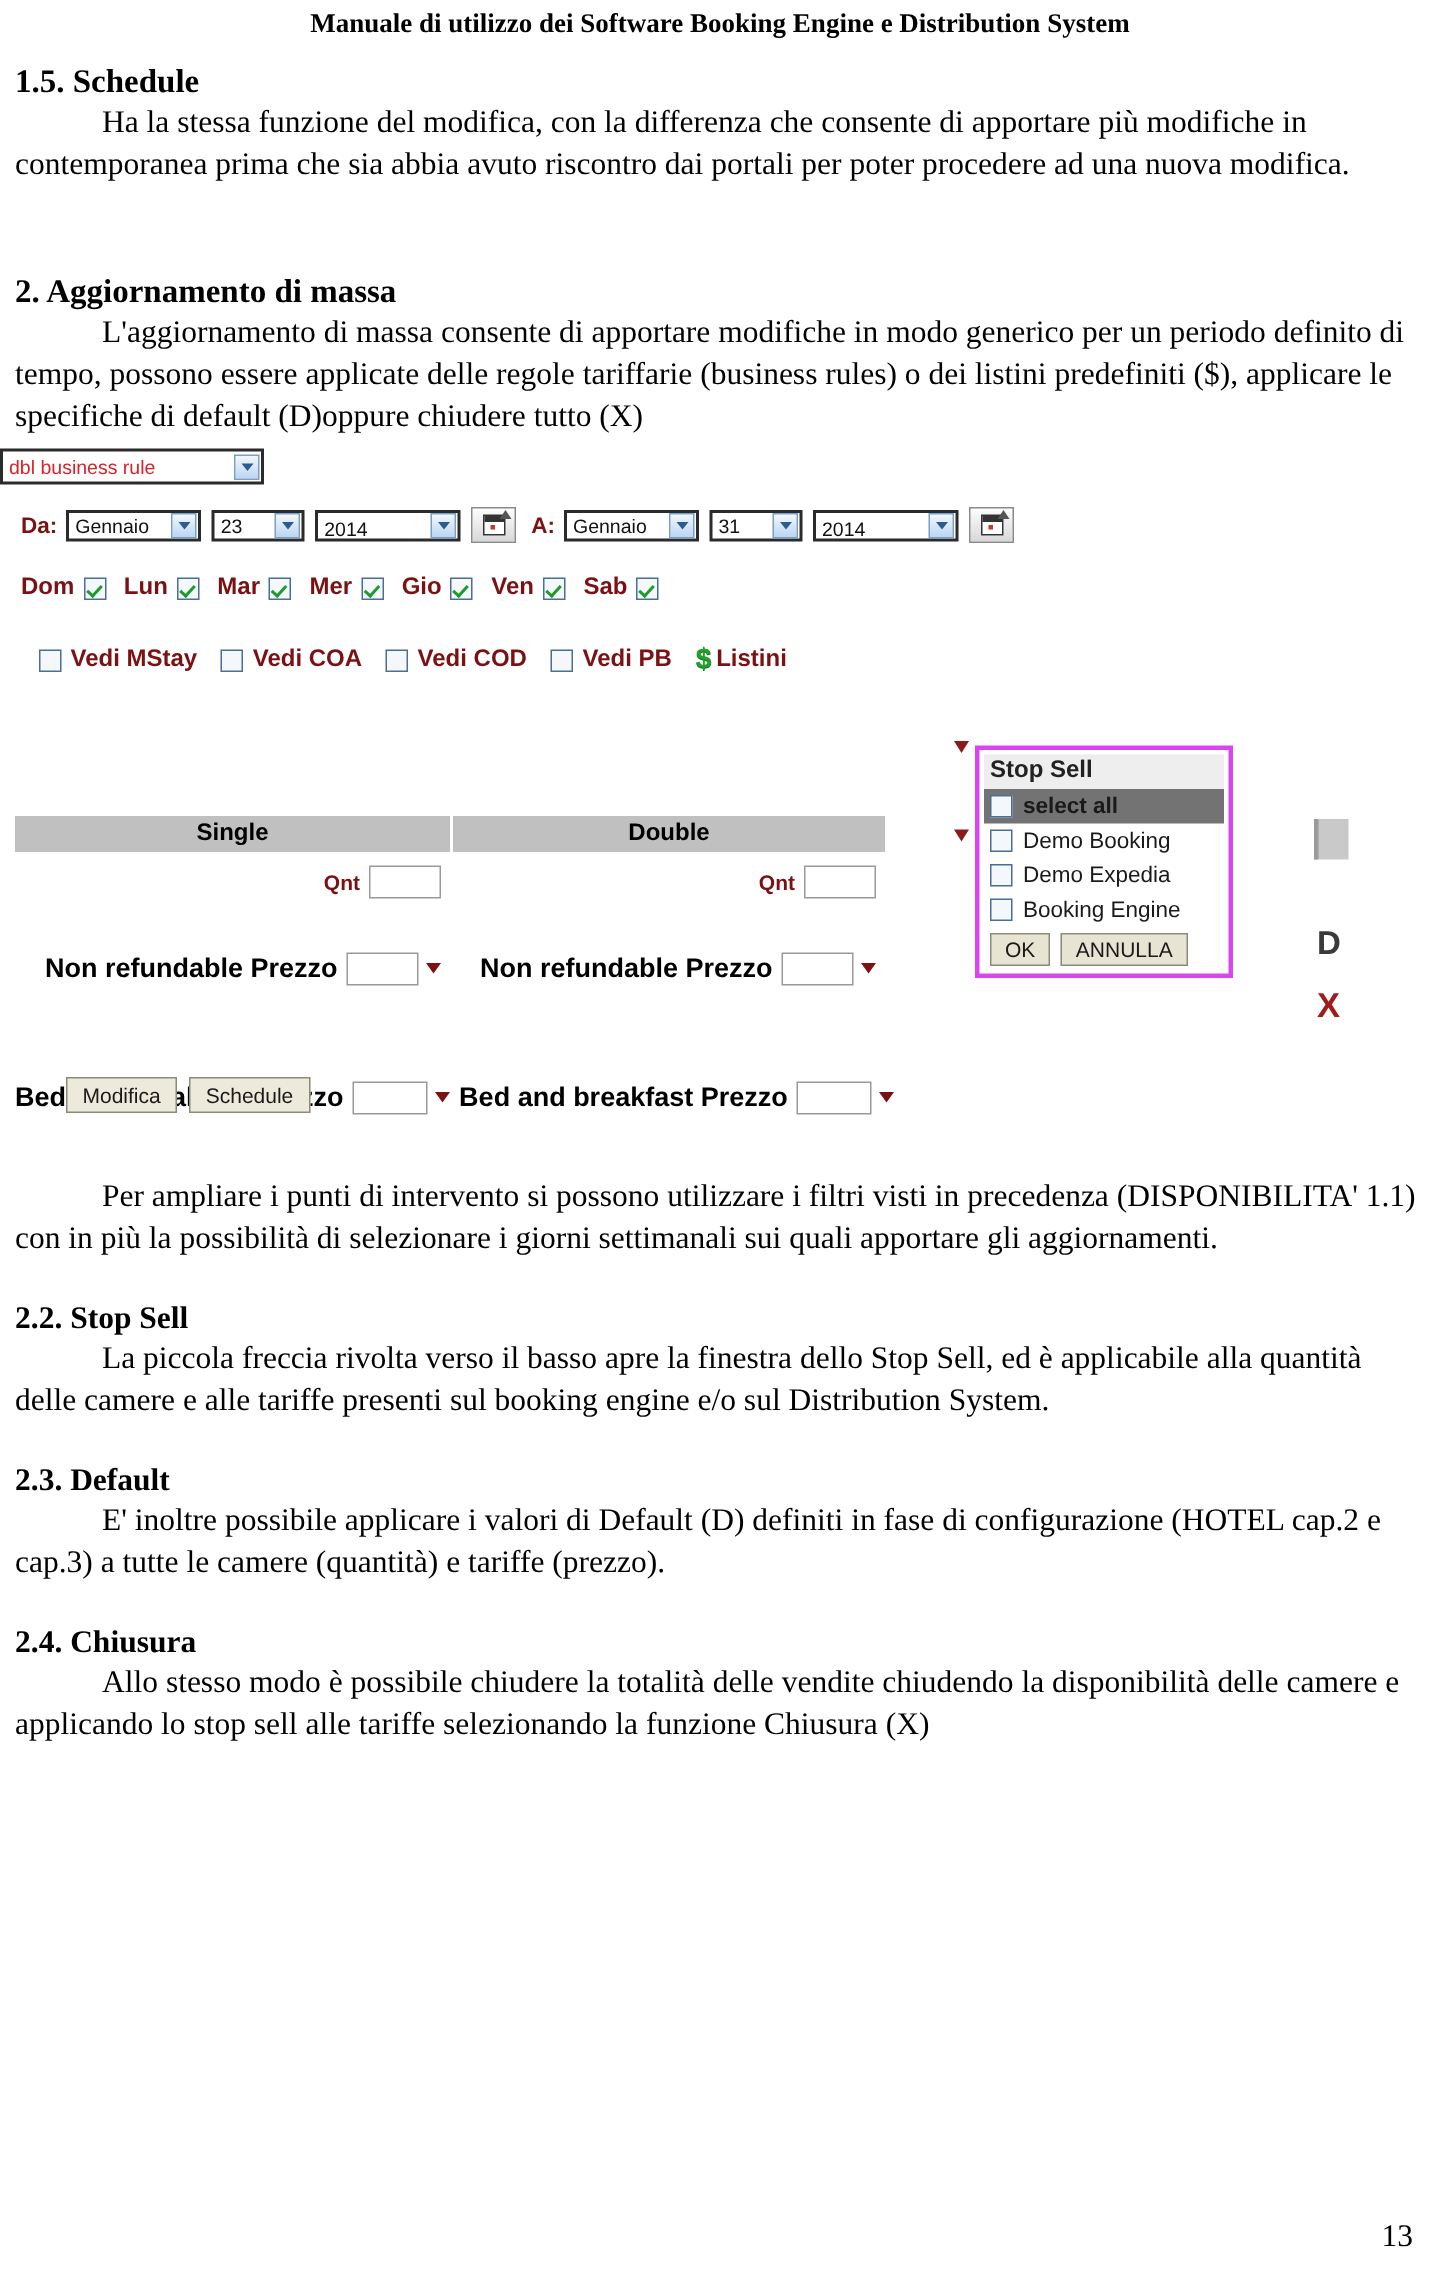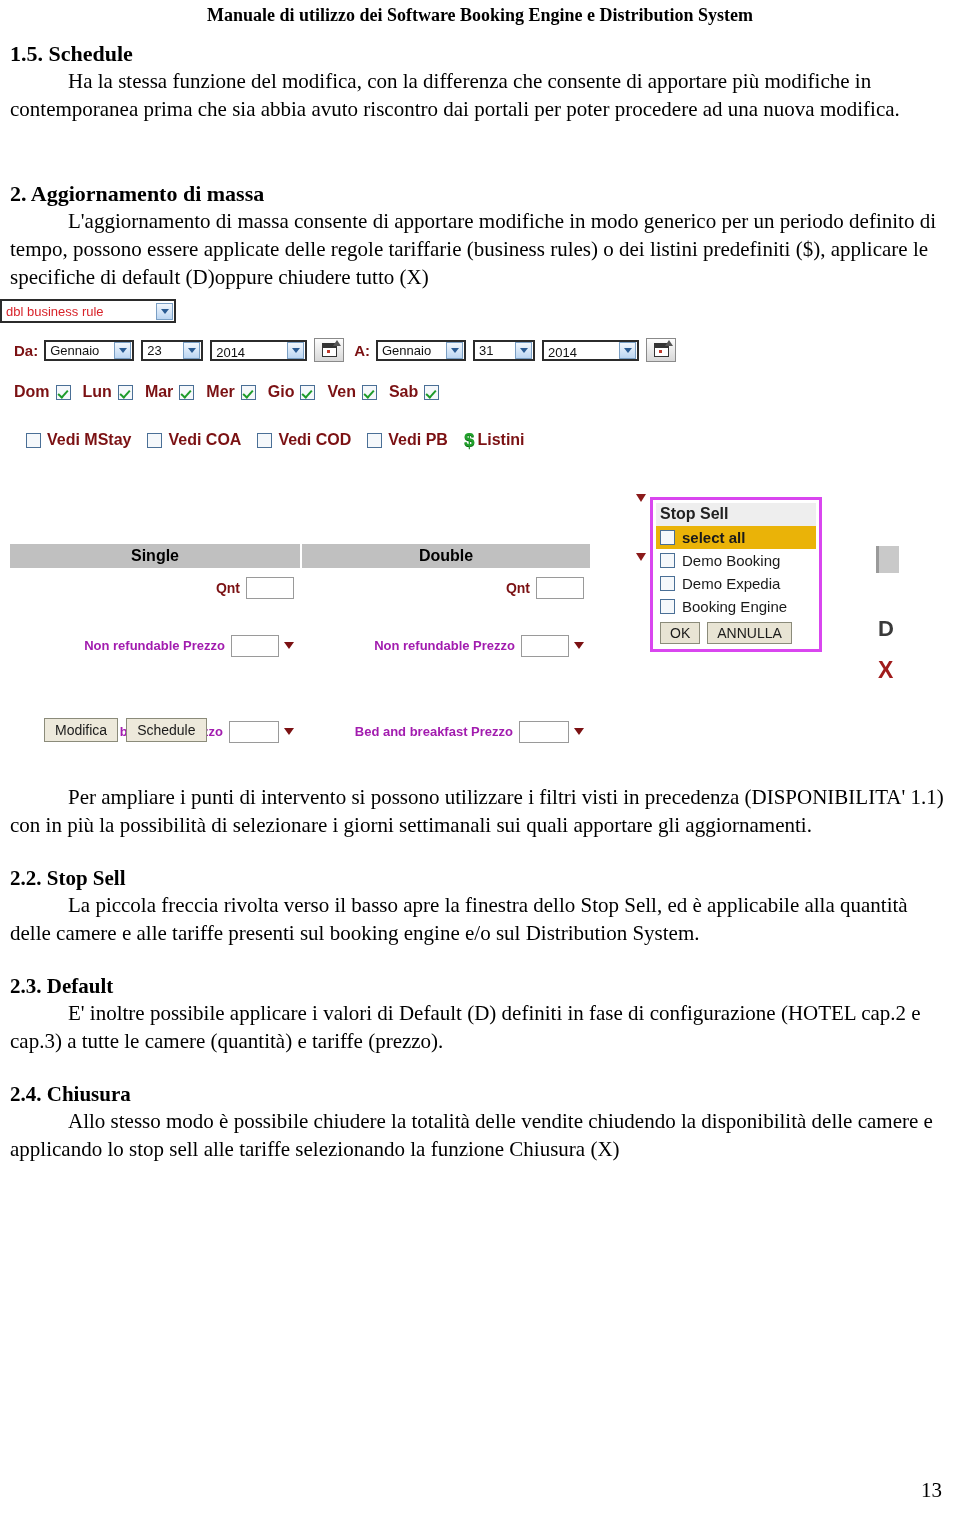--- a/index.html
+++ b/index.html
@@ -275,23 +275,23 @@
     box-sizing: border-box;
   }
   .qnt-label {
     color: #7b1113;
     font-weight: bold;
     font-size: 14px;
     font-family: "Liberation Sans", sans-serif;
     margin-right: 6px;
   }
   .rate-label {
-    color: #a21caf;
-    font-weight: bold;
-    font-size: 13px;
+    color: #000000;
+    font-weight: bold;
+    font-size: 18px;
     font-family: "Liberation Sans", sans-serif;
     margin-right: 6px;
     white-space: nowrap;
   }
   .txtbox {
     width: 48px; height: 22px;
     border: 1px solid #9a9a9a;
     background: #ffffff;
     box-sizing: border-box;
     flex: 0 0 auto;
@@ -326,21 +326,21 @@
     padding: 2px 4px 3px 4px;
   }
   .ss-opt {
     display: flex;
     align-items: center;
     padding: 3px 4px;
     font-family: "Liberation Sans", sans-serif;
     font-size: 15px;
     color: #1a1a1a;
   }
-  .ss-opt.first { background: #eab308; font-weight: bold; }
+  .ss-opt.first { background: #737373; font-weight: bold; }
   .ss-opt .cbox { margin-right: 7px; }
   .ss-buttons {
     display: flex;
     gap: 7px;
     padding: 4px 4px 2px 4px;
   }
   .win-btn {
     border: 1px solid #8b8b7a;
     background: #e8e4d4;
     font-family: "Liberation Sans", sans-serif;

